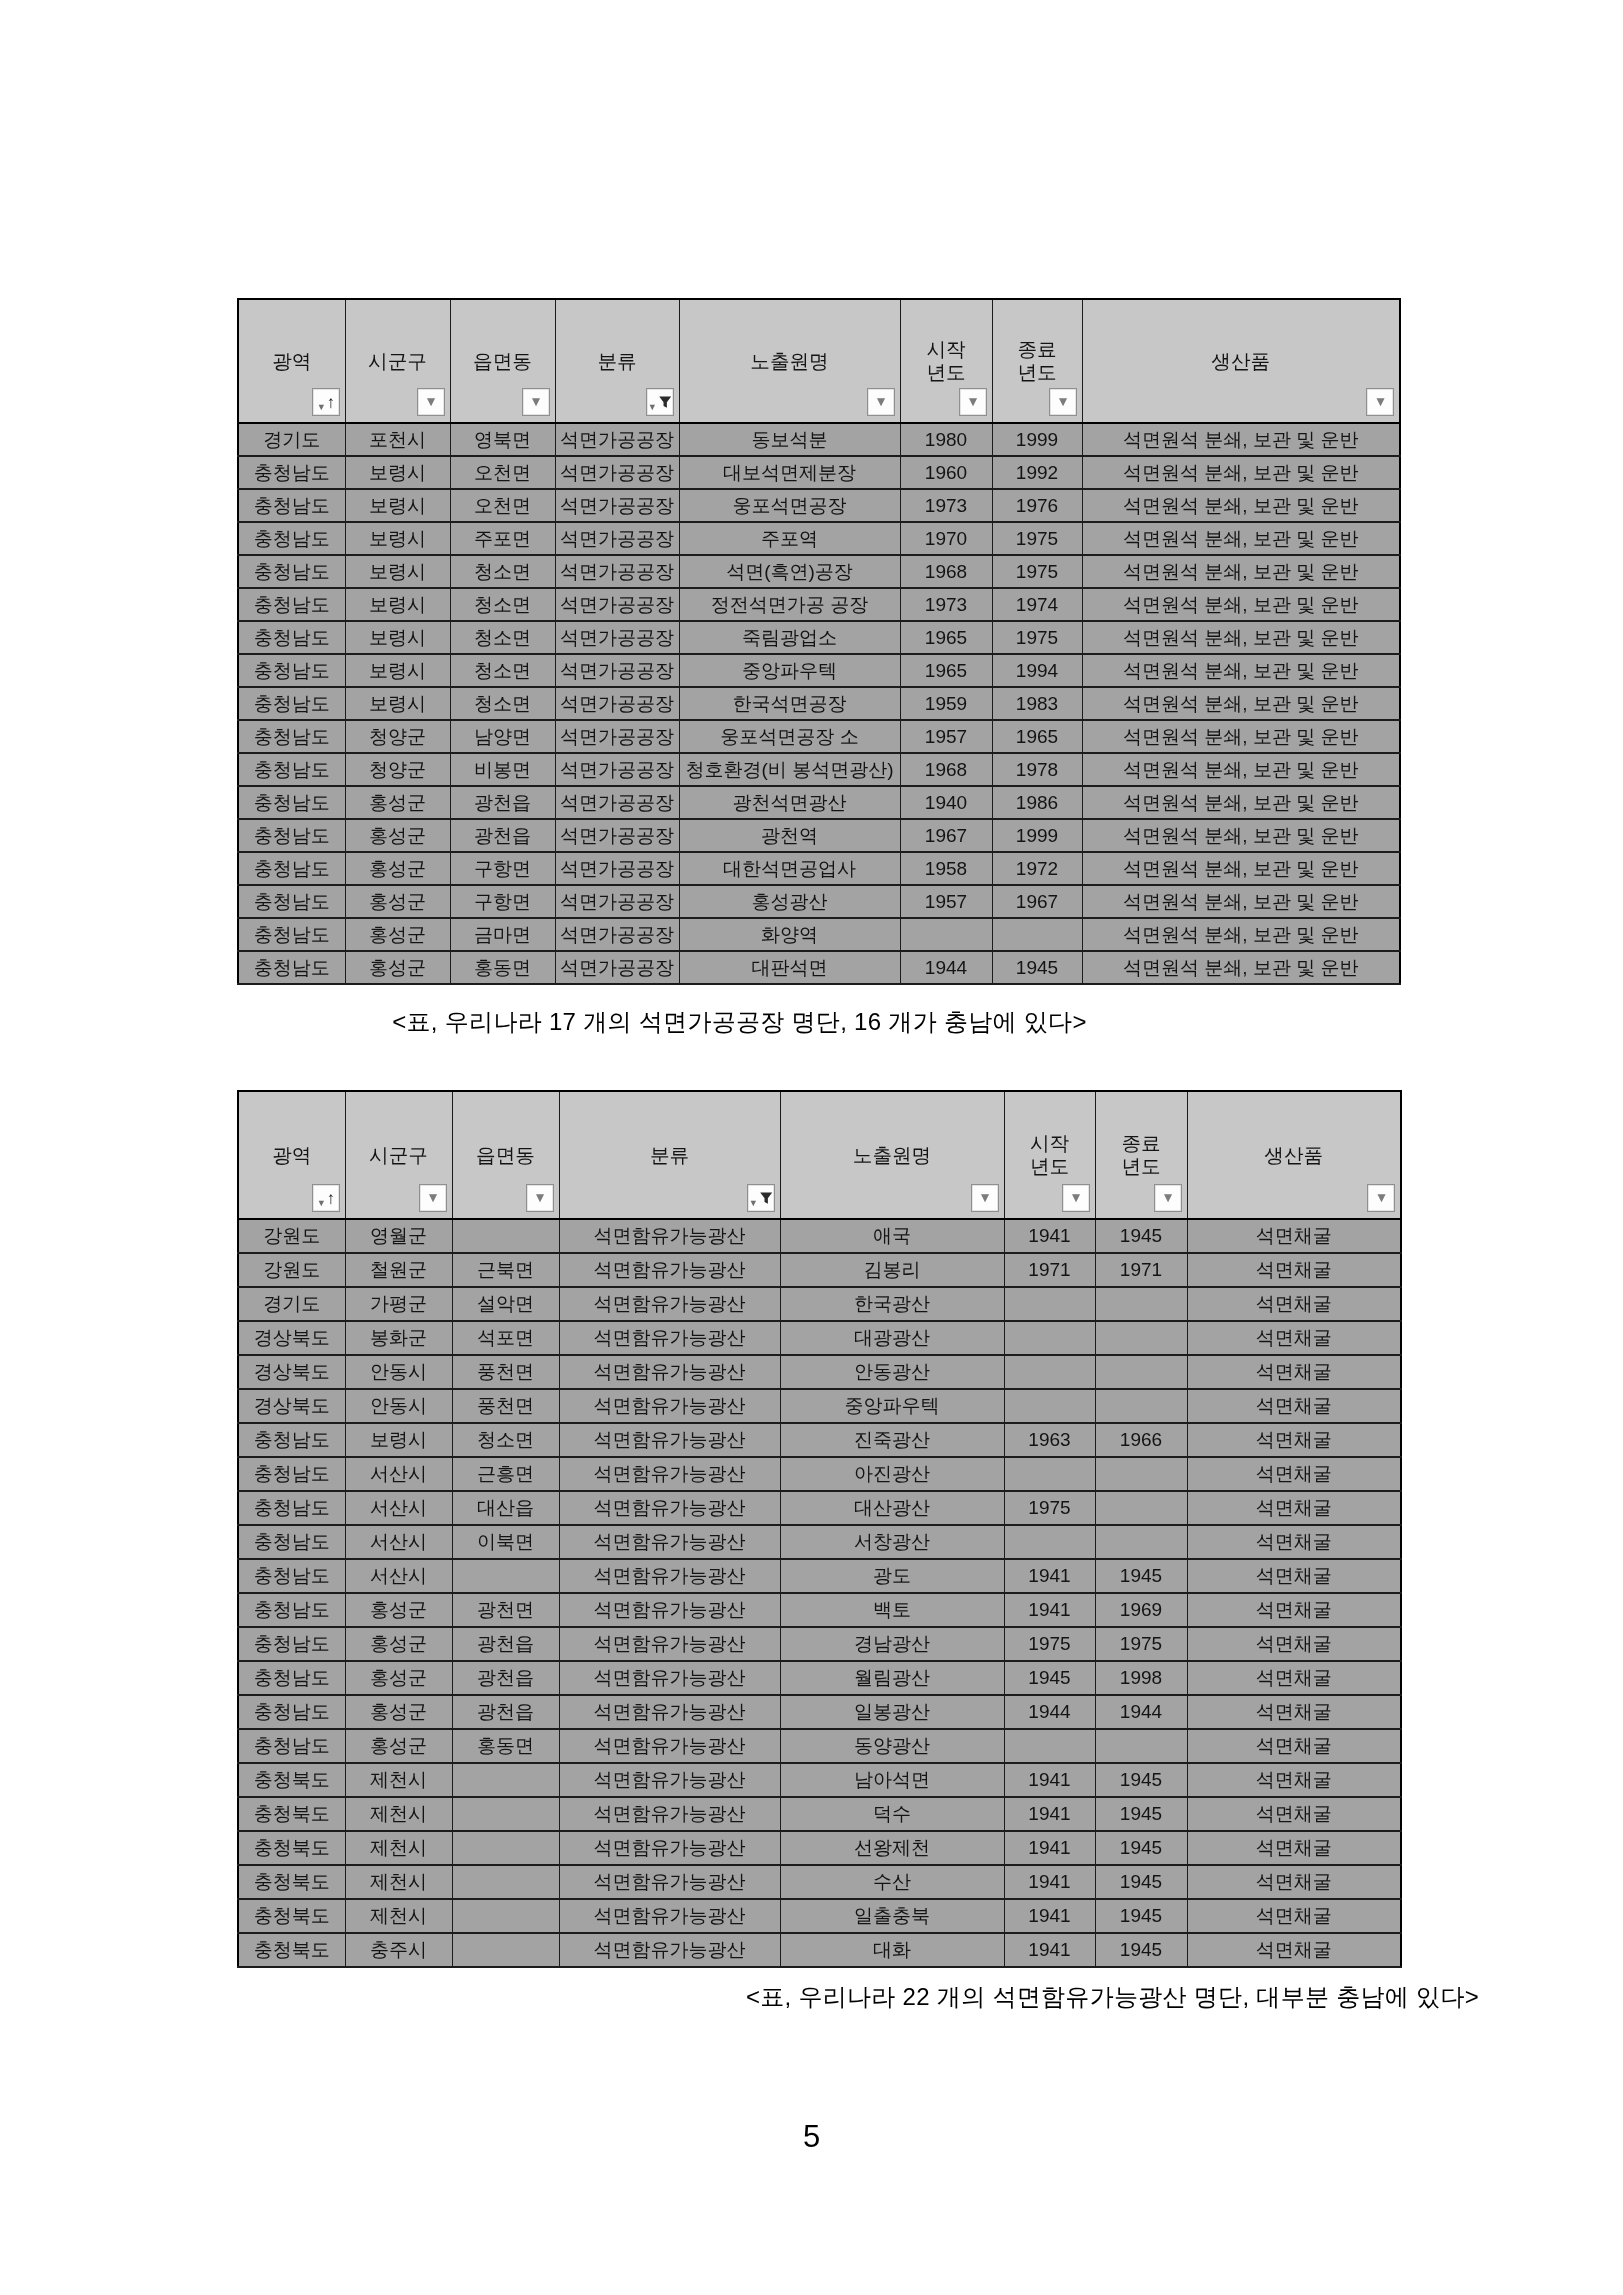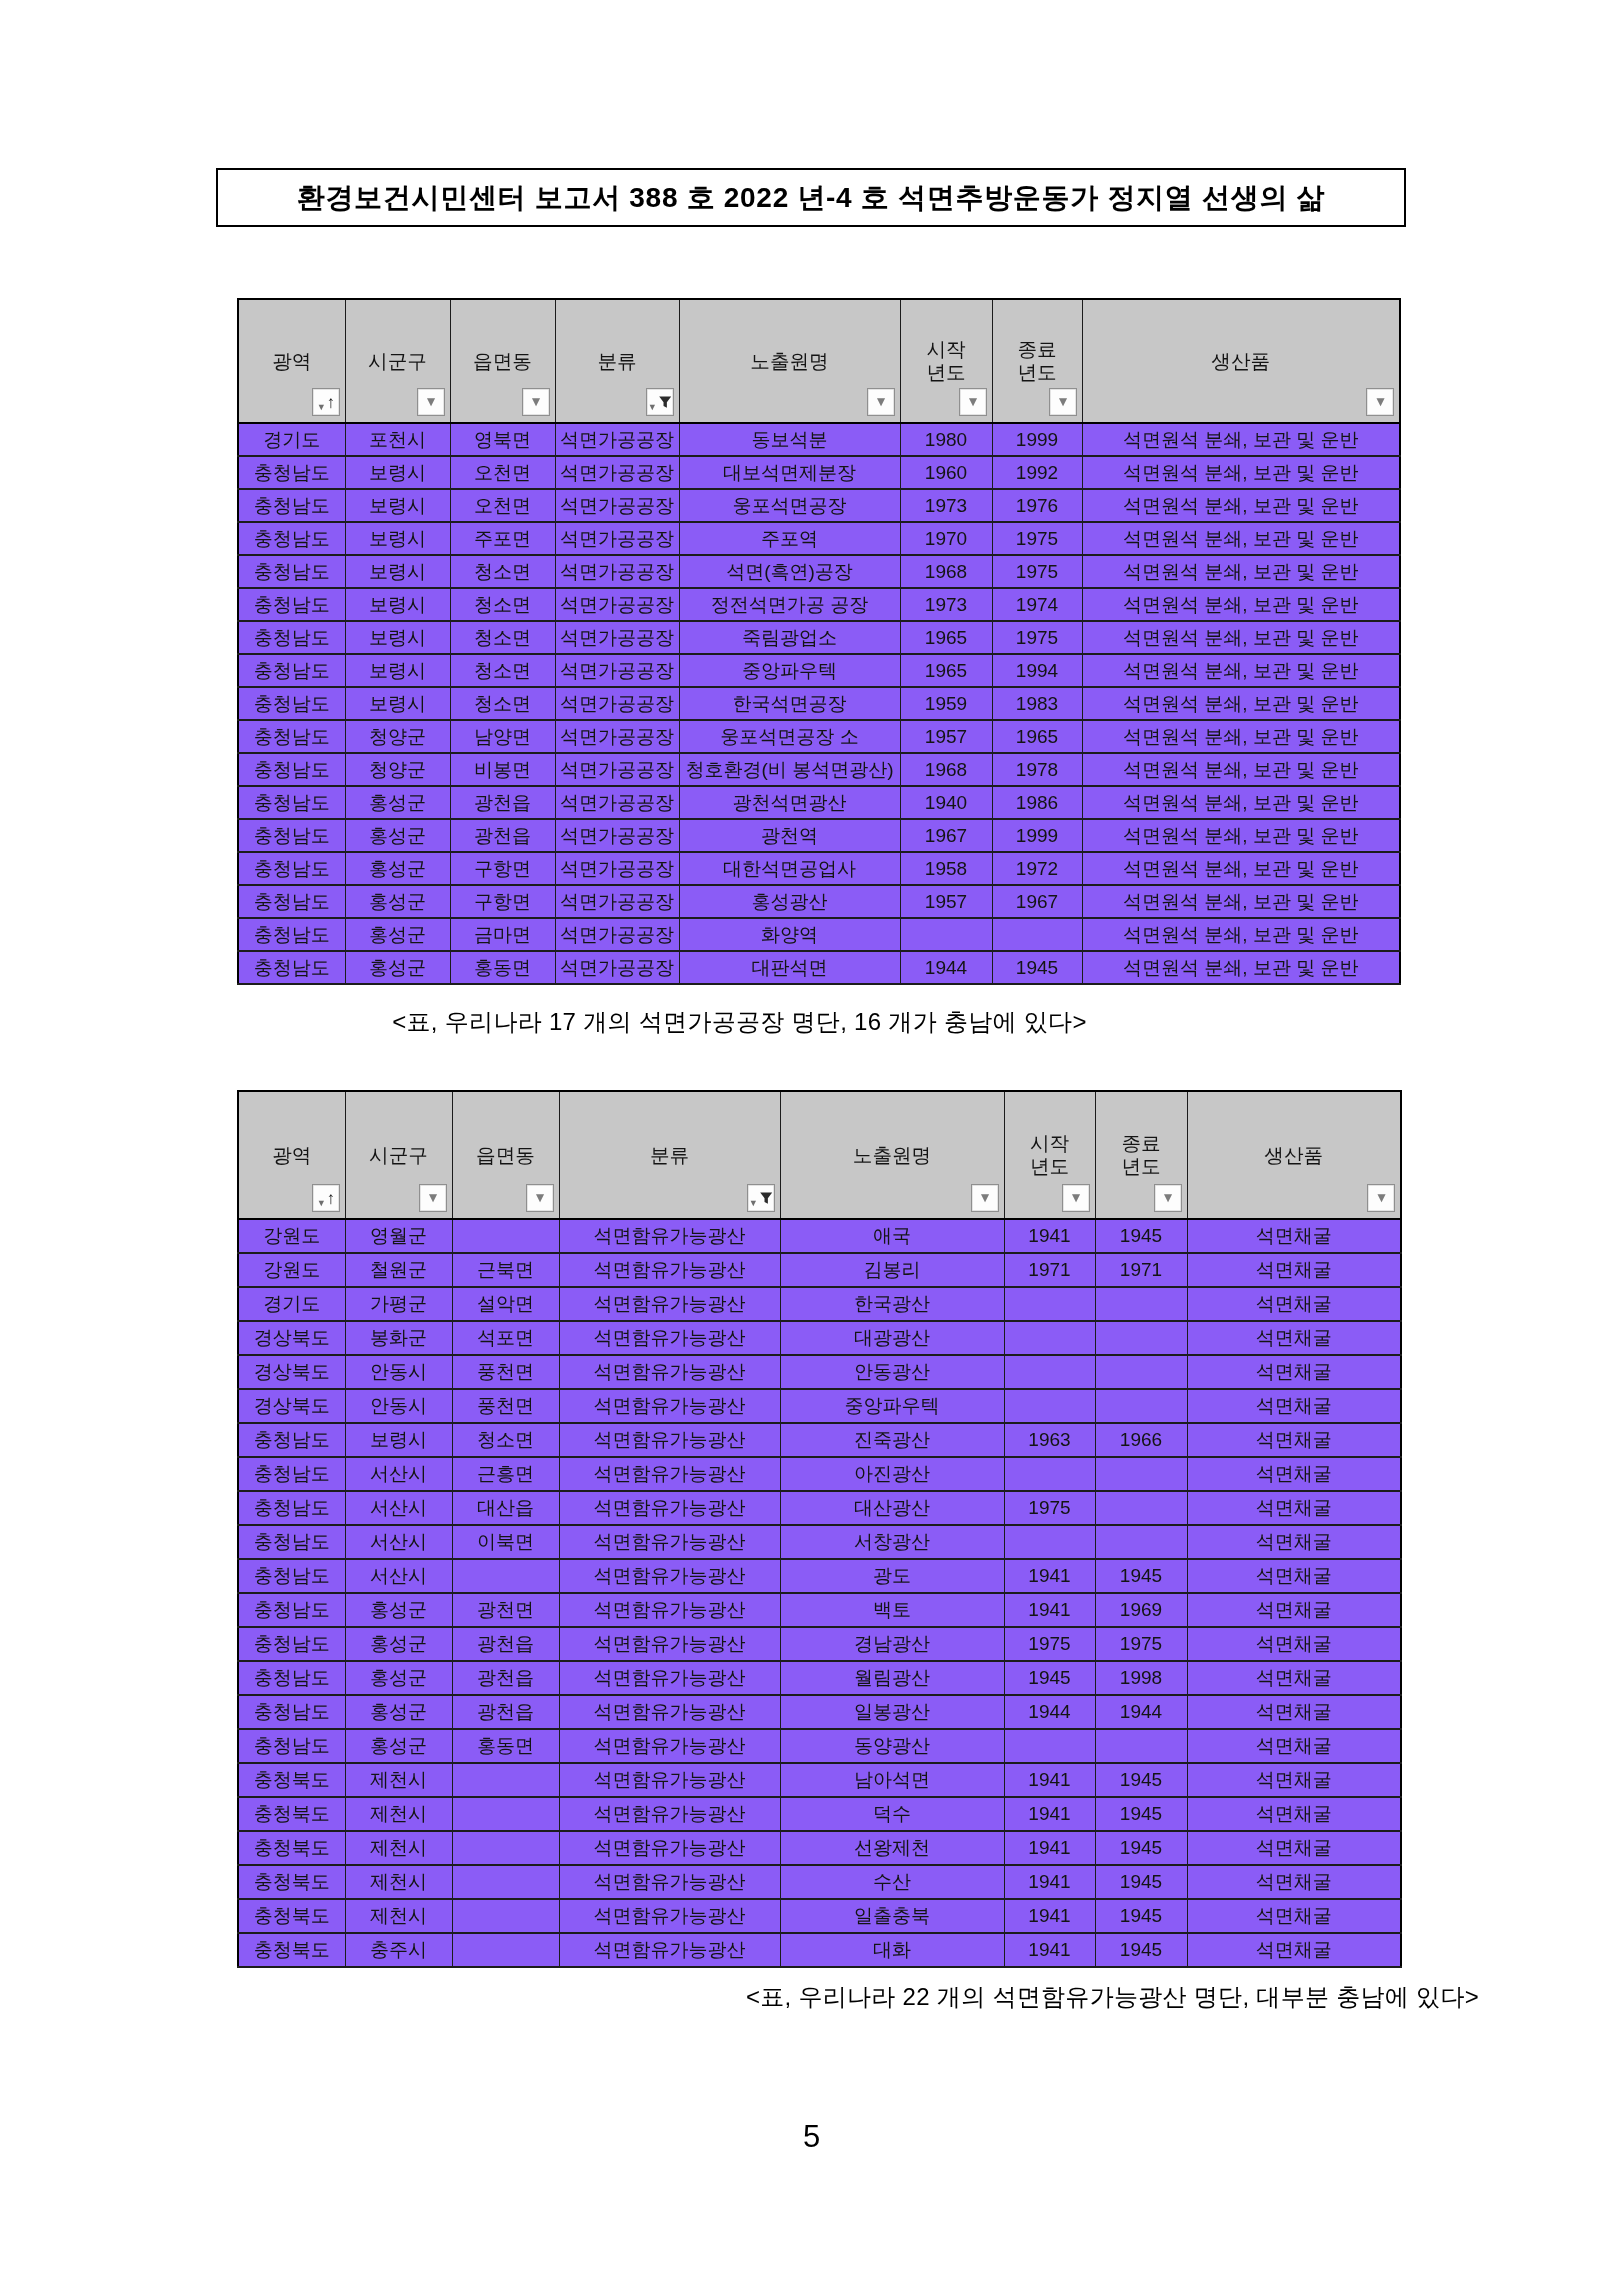--- a/index.html
+++ b/index.html
@@ -22,21 +22,21 @@
     font-size: 28px; font-weight: 600; letter-spacing: 0.7px;
     color: #000;
     background: #fff;
   }
 
   
   .data-table {
     position: absolute;
     border-collapse: collapse;
     table-layout: fixed;
-    background: #8b5cf6;
+    background: #a3a3a3;
     border: 2.6px solid #000;
   }
   .data-table th, .data-table td {
     border: 1.3px solid #1c1c1c;
     text-align: center;
     vertical-align: middle;
     overflow: hidden;
     padding: 0 2.6px;
     font-size: 19px;
     color: #141414;
@@ -92,23 +92,20 @@
     text-align: center;
     font-size: 31px;
     color: #000;
   }
 </style>
 </head>
 <body>
 
 <div class="page">
 
-  <div class="title-box">
-    <span>환경보건시민센터 보고서 388 호 2022 년-4 호 석면추방운동가 정지열 선생의 삶</span>
-  </div>
 
   <table class="data-table t1" data-table="0">
     <thead>
         <tr>
           <th style="width: 107px;"><div>광역</div><div class="filter-btn"><span class="icon-caret sm">▼</span><span class="icon-arrow">↑</span></div></th>
           <th style="width: 105px;"><div>시군구</div><div class="filter-btn"><span class="icon-caret">▼</span></div></th>
           <th style="width: 105px;"><div>읍면동</div><div class="filter-btn"><span class="icon-caret">▼</span></div></th>
           <th style="width: 124px;"><div>분류</div><div class="filter-btn"><span class="icon-caret sm">▼</span><svg class="icon-funnel" viewBox="0 0 12 12">
                 <path d="M1 1.2 H11 L7.4 6 V10.6 L4.6 9.2 V6 Z" fill="#2b2b2b"></path>
               </svg></div></th>

